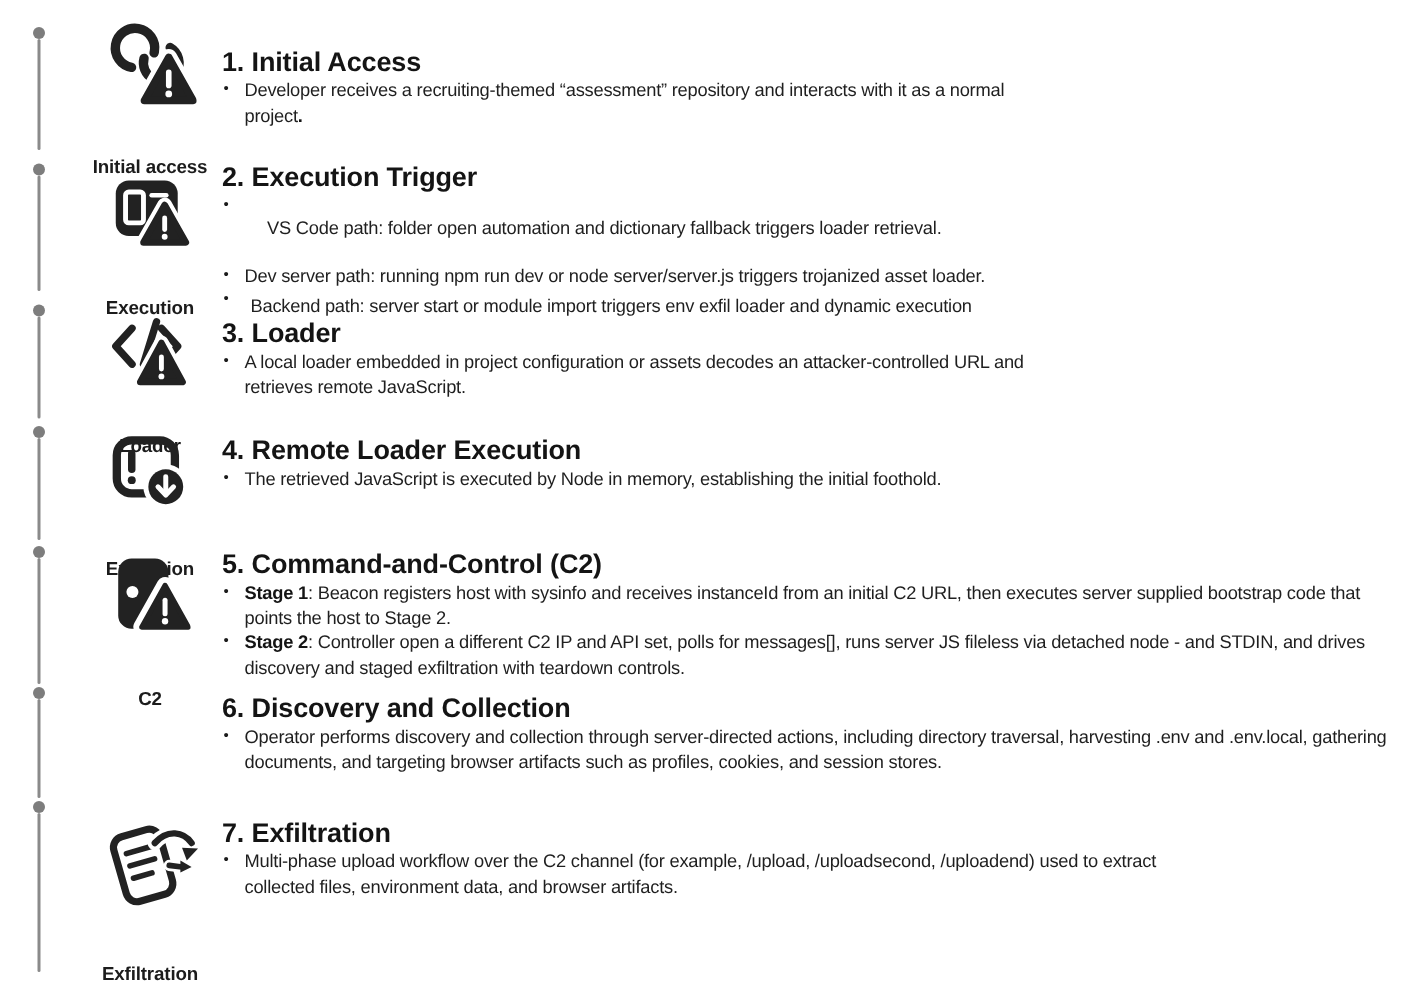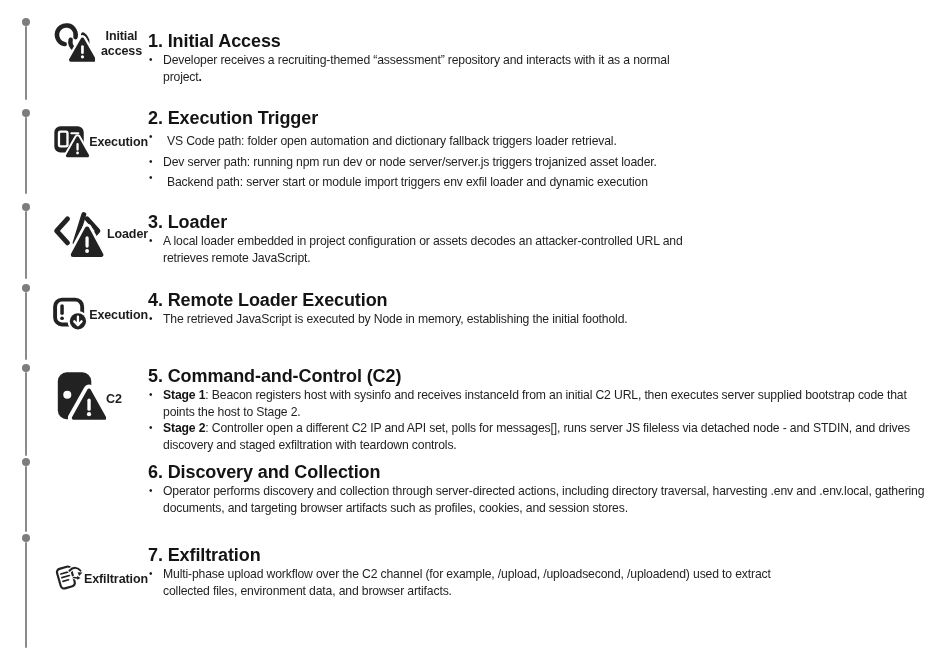--- a/index.html
+++ b/index.html
@@ -8,21 +8,21 @@
     font-family:"Liberation Sans","DejaVu Sans",sans-serif;color:#1b1b1b;
     position:relative;
   }
   .canvas{position:absolute;inset:0;width:936px;height:654px;}
 
   
   .rail-dot{position:absolute;left:22px;width:8px;height:8px;border-radius:50%;background:#7d7d7d;}
   .rail-line{position:absolute;left:25px;width:2px;background:#8a8a8a;border-radius:1px;}
 
   
-  .stage{position:absolute;left:52px;width:96px;display:flex;flex-direction:row;align-items:center;text-align:center;}
+  .stage{position:absolute;left:52px;width:96px;display:flex;flex-direction:column;align-items:center;text-align:center;gap:29px;}
   .stage-icon{display:block;}
   .stage-label{
     margin-top:3px;font-weight:bold;font-size:12.5px;line-height:15px;color:#1c1c1c;letter-spacing:-0.1px;
   }
 
   
   .sec{position:absolute;left:148px;}
   .sec h3{
     margin:0 0 2px 0;font-size:18px;line-height:17px;font-weight:bold;color:#141414;letter-spacing:-0.1px;
   }
@@ -144,21 +144,21 @@
           <p class="bt" style="margin:0"><b></b><span>Developer receives a recruiting-themed “assessment” repository and interacts with it as a normal project</span><b>.</b></p>
         </li>
     </ul>
   </section>
 
   <section class="sec" style="top:110px;width:740px">
     <h3>2. Execution Trigger</h3>
     <ul>
       <li>
           <span class="mk">•</span>
-          <p class="bt" style="margin:4px"><b></b><span>VS Code path: folder open automation and dictionary fallback triggers loader retrieval.</span><b></b></p>
+          <p class="bt" style="margin:15px"><b></b><span>VS Code path: folder open automation and dictionary fallback triggers loader retrieval.</span><b></b></p>
         </li>
       <li>
           <span class="mk">•</span>
           <p class="bt" style="margin:0"><b></b><span>Dev server path: running npm run dev or node server/server.js triggers trojanized asset loader.</span><b></b></p>
         </li>
       <li>
           <span class="mk">•</span>
           <p class="bt" style="margin:4px"><b></b><span>Backend path: server start or module import triggers env exfil loader and dynamic execution</span><b></b></p>
         </li>
     </ul>

